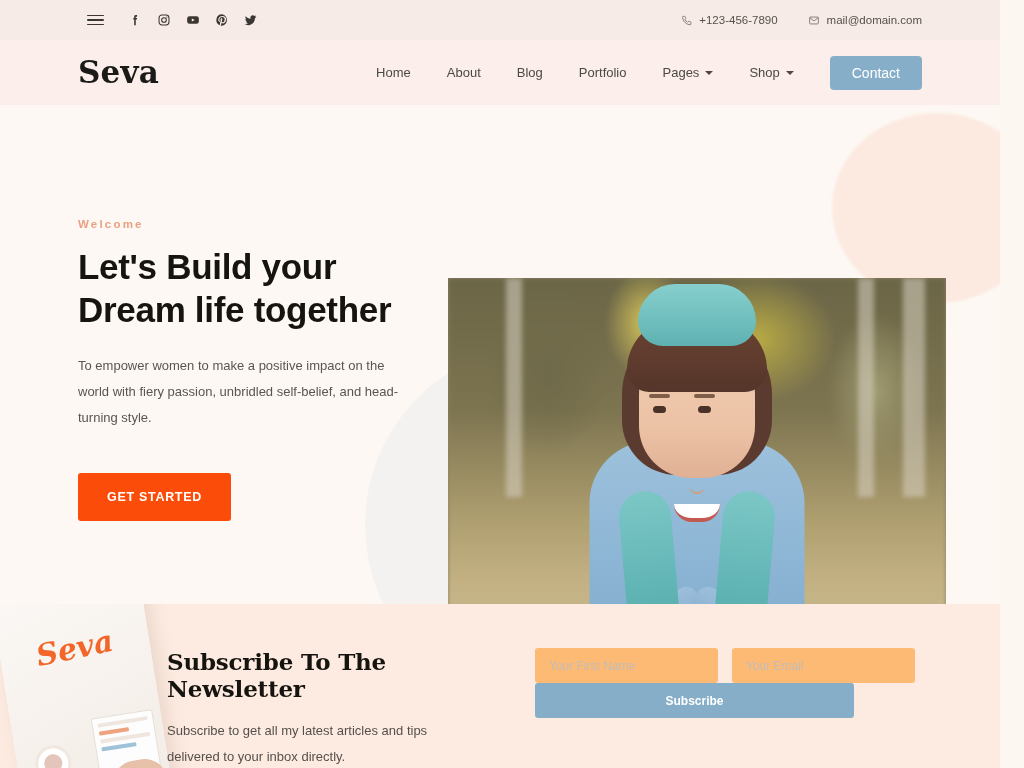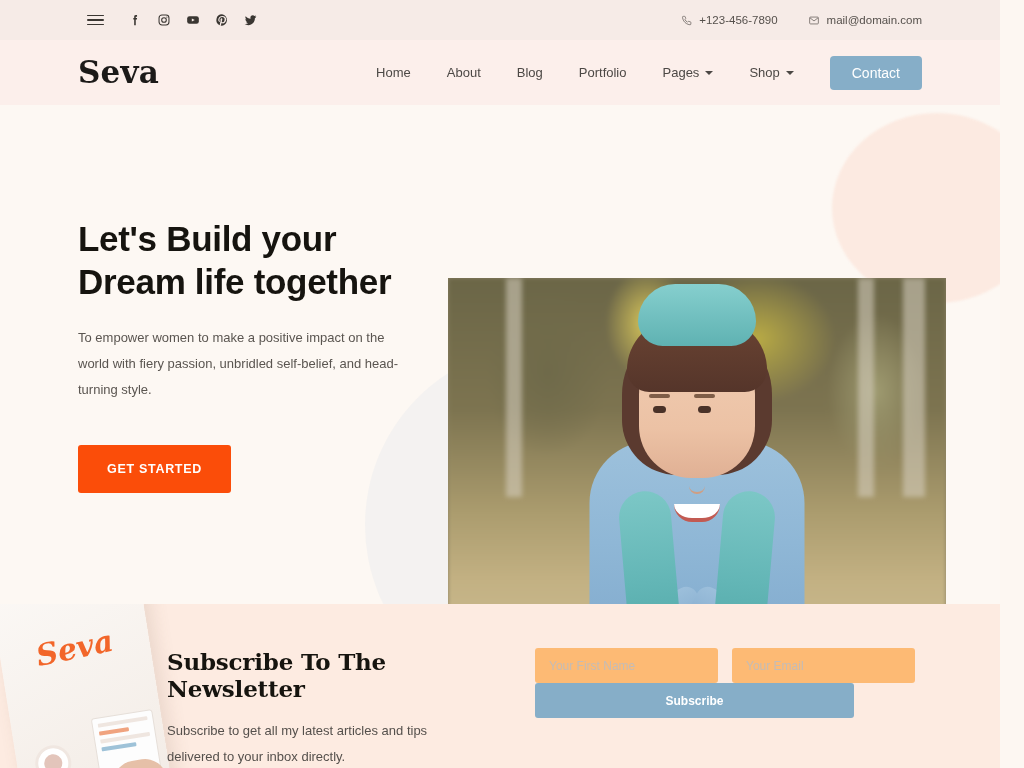--- a/index.html
+++ b/index.html
@@ -399,20 +399,21 @@
       <div class="contact-btn">Contact</div>
     </div>
   </div>
 
   <div class="hero">
     <div class="blob-peach"></div>
     <div class="blob-grey"></div>
 
     <div class="hero-inner">
       <div class="hero-text">
+        <div class="eyebrow">Welcome</div>
         <h1 class="hero-title">
           <span>Let's Build your</span><br>
           <span>Dream life together</span>
         </h1>
         <p class="hero-desc">To empower women to make a positive impact on the world with fiery passion, unbridled self-belief, and head-turning style.</p>
         <a class="cta">GET STARTED</a>
       </div>
     </div>
 
     <div class="hero-photo">

